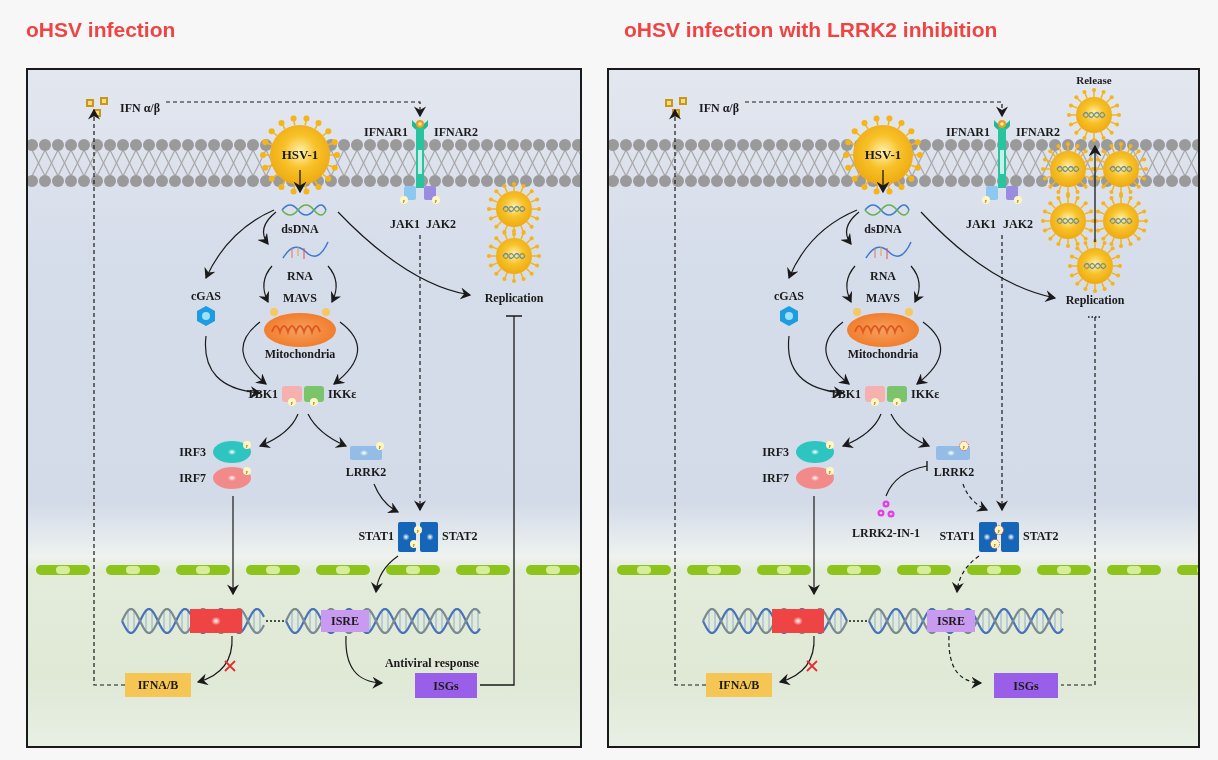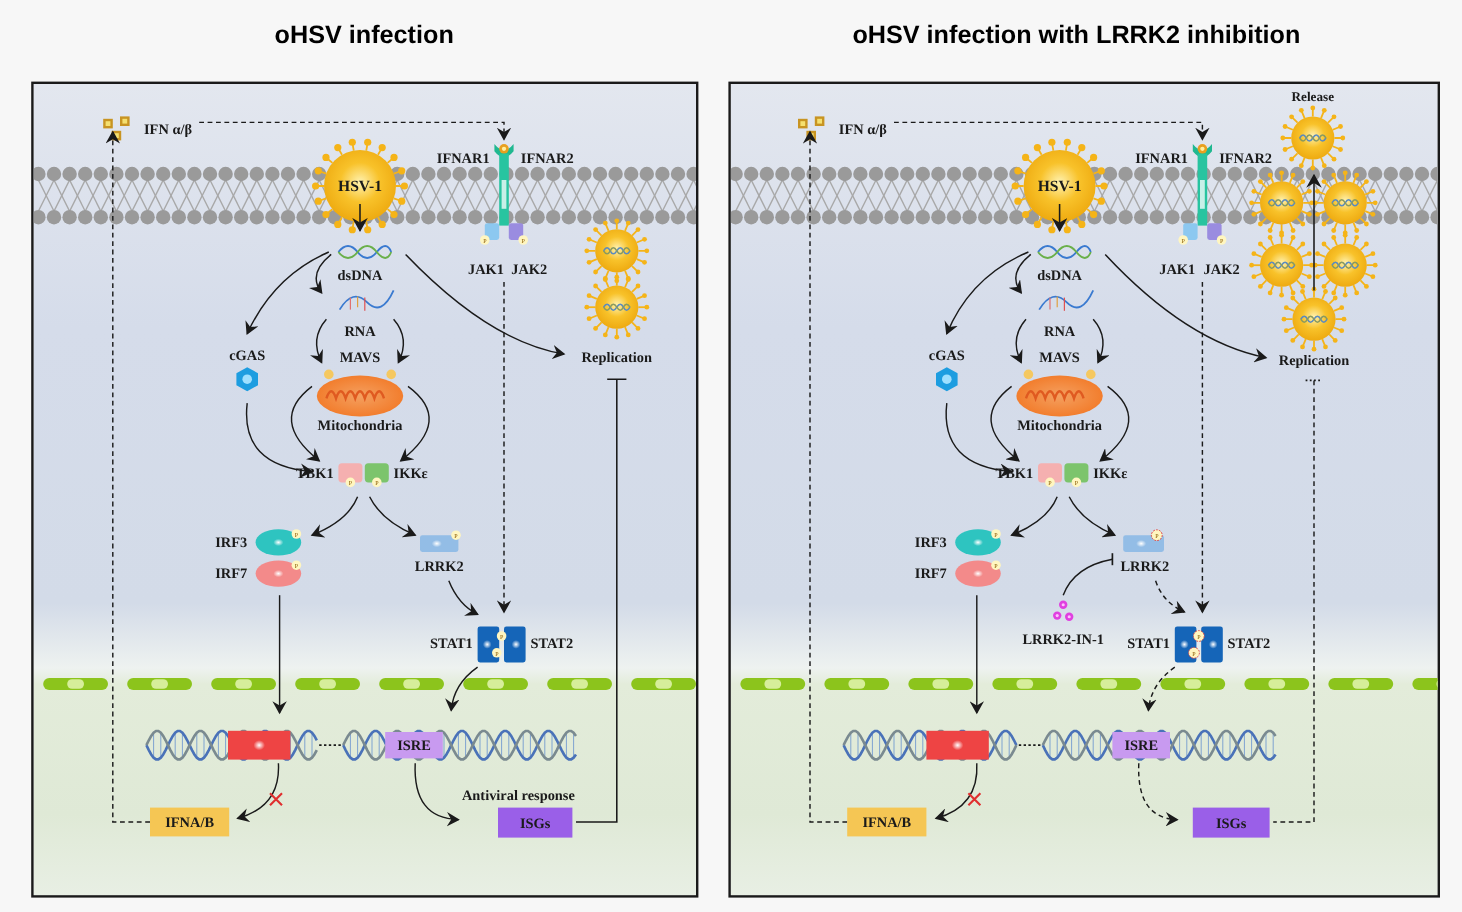--- a/index.html
+++ b/index.html
@@ -1,30 +1,30 @@
 <!DOCTYPE html>
 <html><head>
 <meta charset="utf-8">
 <style>
   html, body { margin:0; padding:0; }
   body { width:1218px; height:760px; background:#f7f7f7; position:relative; overflow:hidden;
          font-family:"Liberation Serif", serif; }
   .title { position:absolute; top:18px; font-family:"Liberation Sans", sans-serif; font-weight:bold;
-           font-size:21px; color:#000000; text-align:center; }
+           font-size:21px; color:#ef4444; }
   .panel { position:absolute; top:68px; height:680px; border:2px solid #1a1a1a; box-sizing:border-box;
            background:linear-gradient(to bottom,#e3e7ef 0%,#d5dcea 30%,#d3dbe8 64%,#eef2f0 72%,#e3ecda 74%,#dfe9d6 90%,#e8efe4 100%);
            overflow:hidden; }
   svg { position:absolute; left:0; top:0; }
   .lbl { font-family:"Liberation Serif", serif; font-weight:bold; fill:#1a1a1a; }
 </style>
 </head>
 <body>
 
 <div class="title" style="left:26px;width:555px;">oHSV infection</div>
-<div class="title" style="left:601px;width:592px;">oHSV infection with LRRK2 inhibition</div>
+<div class="title" style="left:624px;width:592px;">oHSV infection with LRRK2 inhibition</div>
 
 <div class="panel" style="left:26px;width:556px;">
 <svg width="556" height="680" viewBox="0 0 556 680">
   <defs>
     <marker id="ah" markerWidth="10" markerHeight="10" refX="8" refY="5" orient="auto">
       <path d="M0,0 L9,5 L0,10 L3,5 z" fill="#1a1a1a"></path>
     </marker>
     <radialGradient id="gVirus" cx="50%" cy="45%" r="55%">
           <stop offset="0" stop-color="#fff2b0"></stop>
           <stop offset="0.5" stop-color="#f8c22a"></stop>

